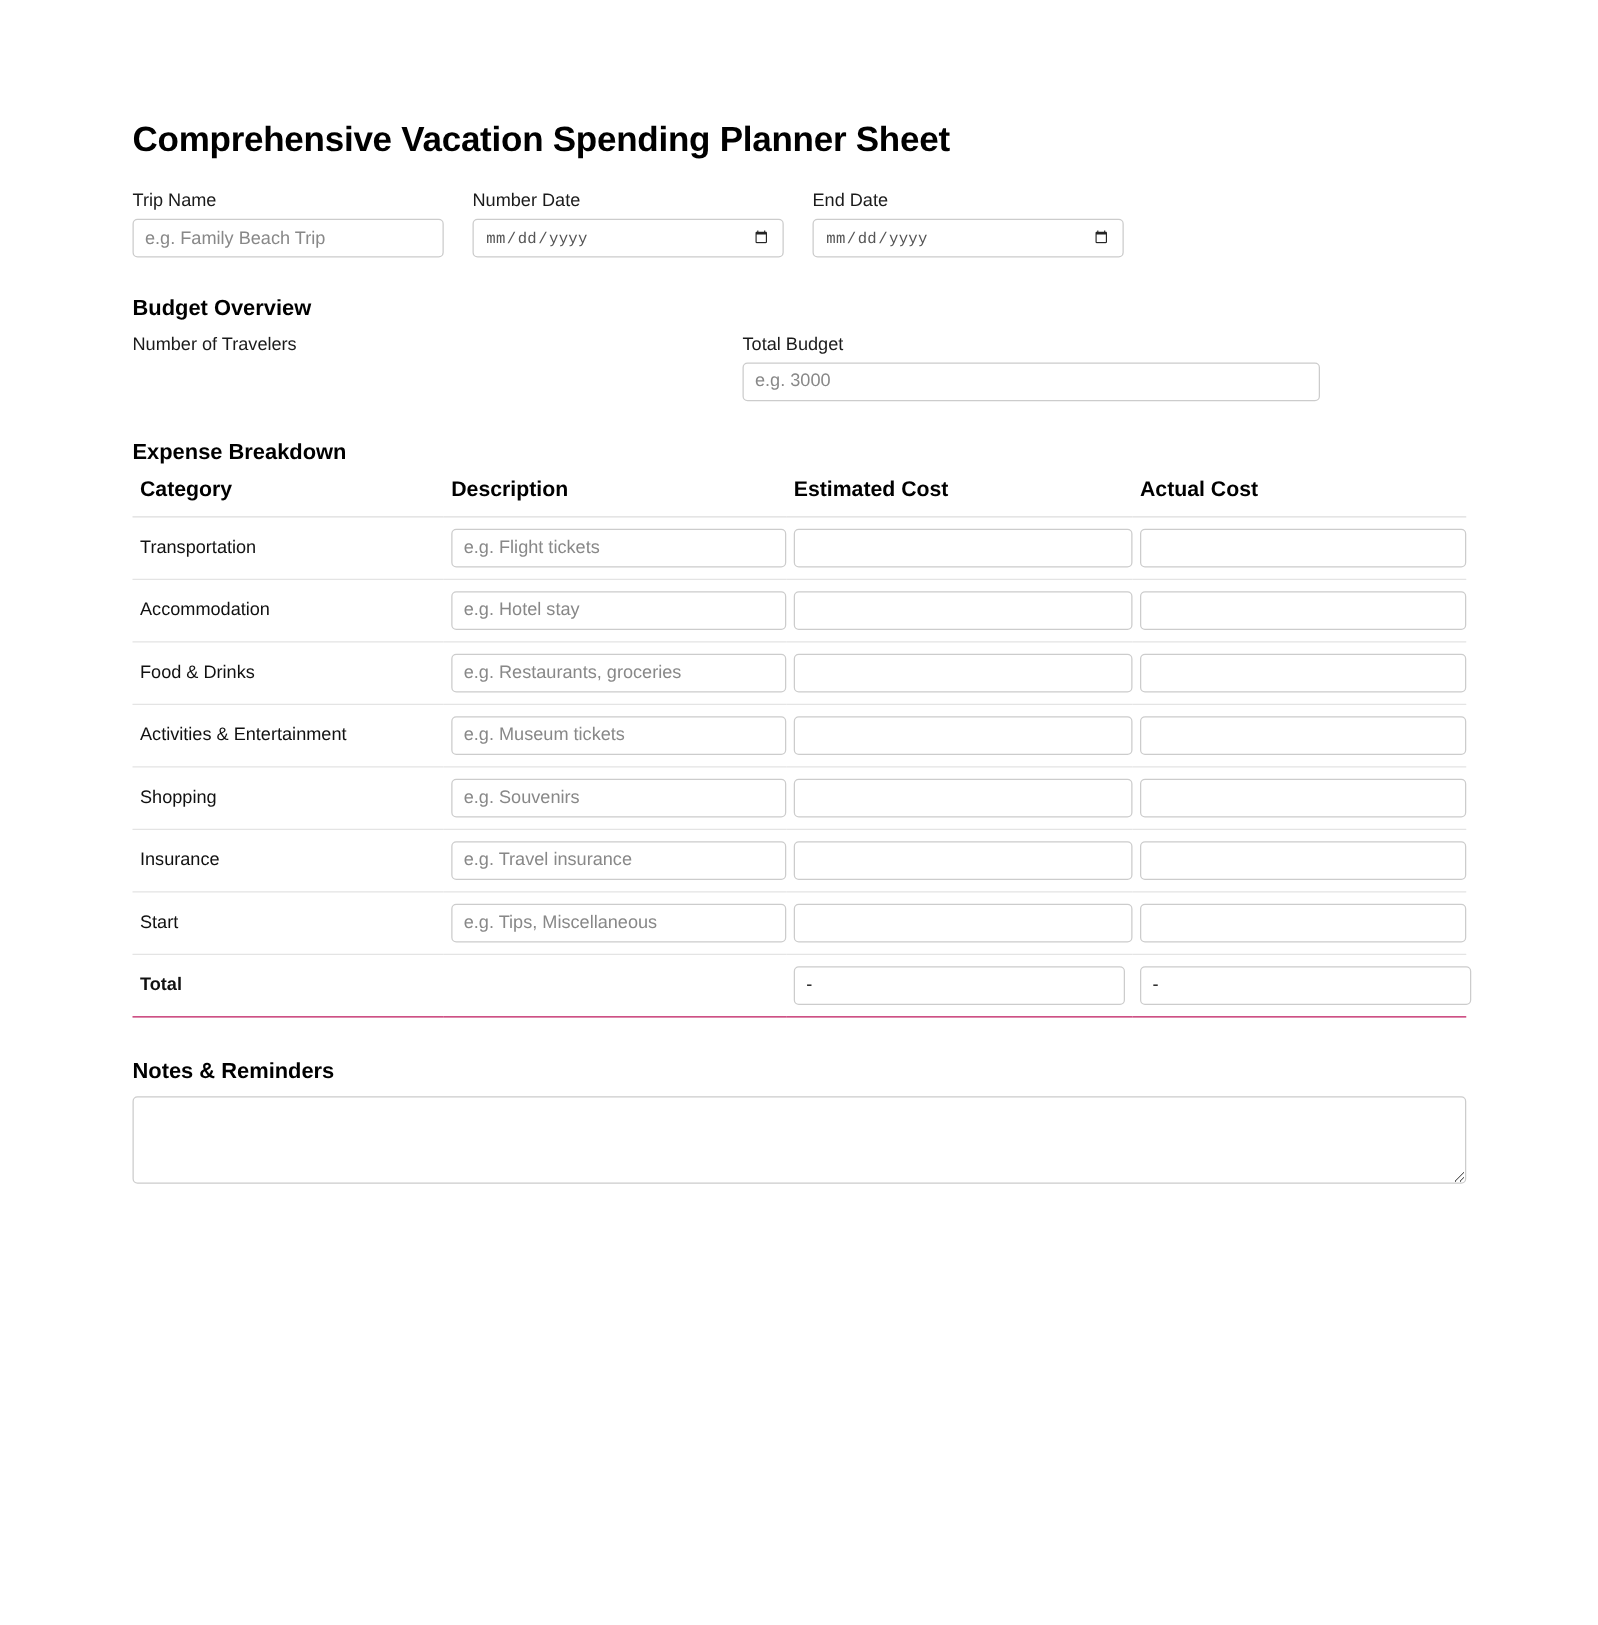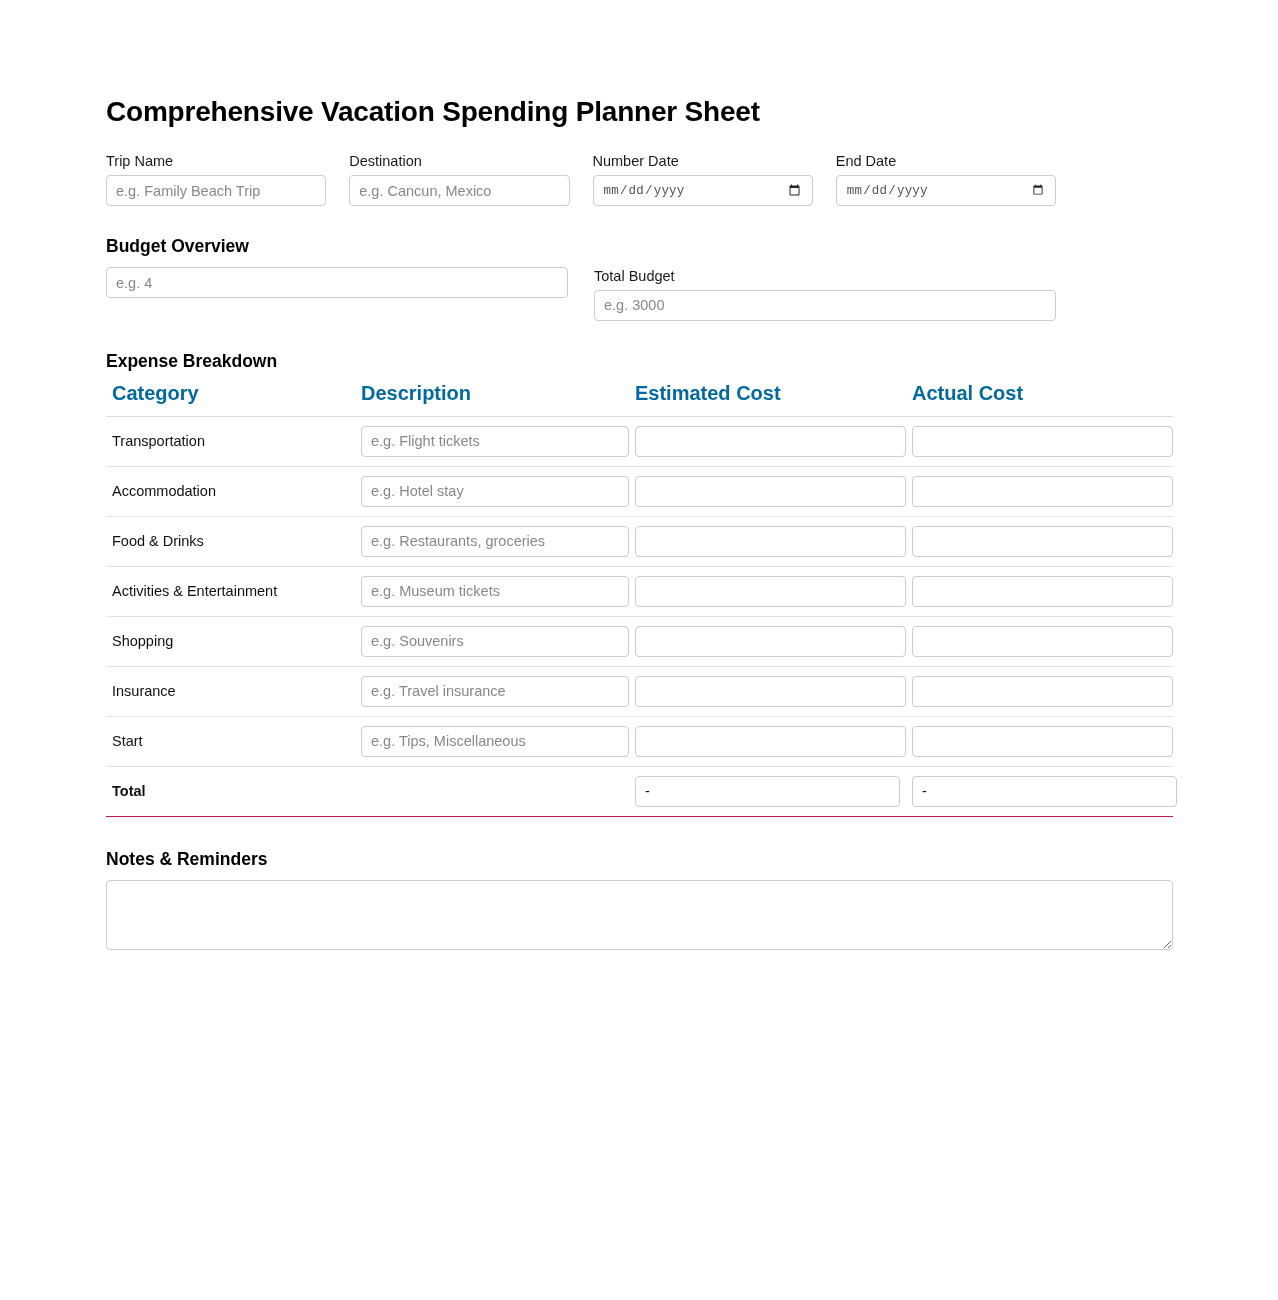--- a/index.html
+++ b/index.html
@@ -94,23 +94,23 @@
 
   
   .expense-block { margin-bottom: 32px; }
   table.expense {
     border-collapse: collapse;
     width: 1067px;
     table-layout: fixed;
   }
   table.expense th {
     text-align: left;
-    font-size: 20px;
+    font-size: 17px;
     font-weight: bold;
-    color: #0369a1;
+    color: #000000;
     padding: 0 0 11px 6px;
     border-bottom: 1px solid #dddddd;
     vertical-align: bottom;
   }
   table.expense td {
     border-bottom: 1px solid #e4e4e4;
     padding: 9px 0 9px 6px;
     vertical-align: middle;
     font-size: 14.5px;
     color: #111111;
@@ -159,43 +159,39 @@
 
   <h1 class="sheet-title">Comprehensive Vacation Spending Planner Sheet</h1>
 
   <div class="trip-row">
 
     <div class="fld-trip">
       <label class="field-label">Trip Name</label>
       <input type="text" placeholder="e.g. Family Beach Trip" style="">
     </div>
 
-    <div class="fld-dest">
-      <label class="field-label">Destination</label>
-      <input type="text" placeholder="e.g. Cancun, Mexico" style="">
-    </div>
 
     <div class="fld-start">
       <label class="field-label">Number Date</label>
       <input type="date" placeholder="mm/dd/yyyy" style="">
     </div>
 
     <div class="fld-end">
       <label class="field-label">End Date</label>
       <input type="date" placeholder="mm/dd/yyyy" style="">
     </div>
 
   </div>
 
   <div class="budget-block">
     <h2 class="section-heading">Budget Overview</h2>
     <div class="budget-row">
 
       <div class="fld">
-        <input type="text" placeholder="e.g. 4" style="">
+        <label class="field-label">Number of Travelers</label>
       </div>
 
       <div class="fld">
         <label class="field-label">Total Budget</label>
         <input type="text" placeholder="e.g. 3000" style="">
       </div>
 
     </div>
   </div>
 

